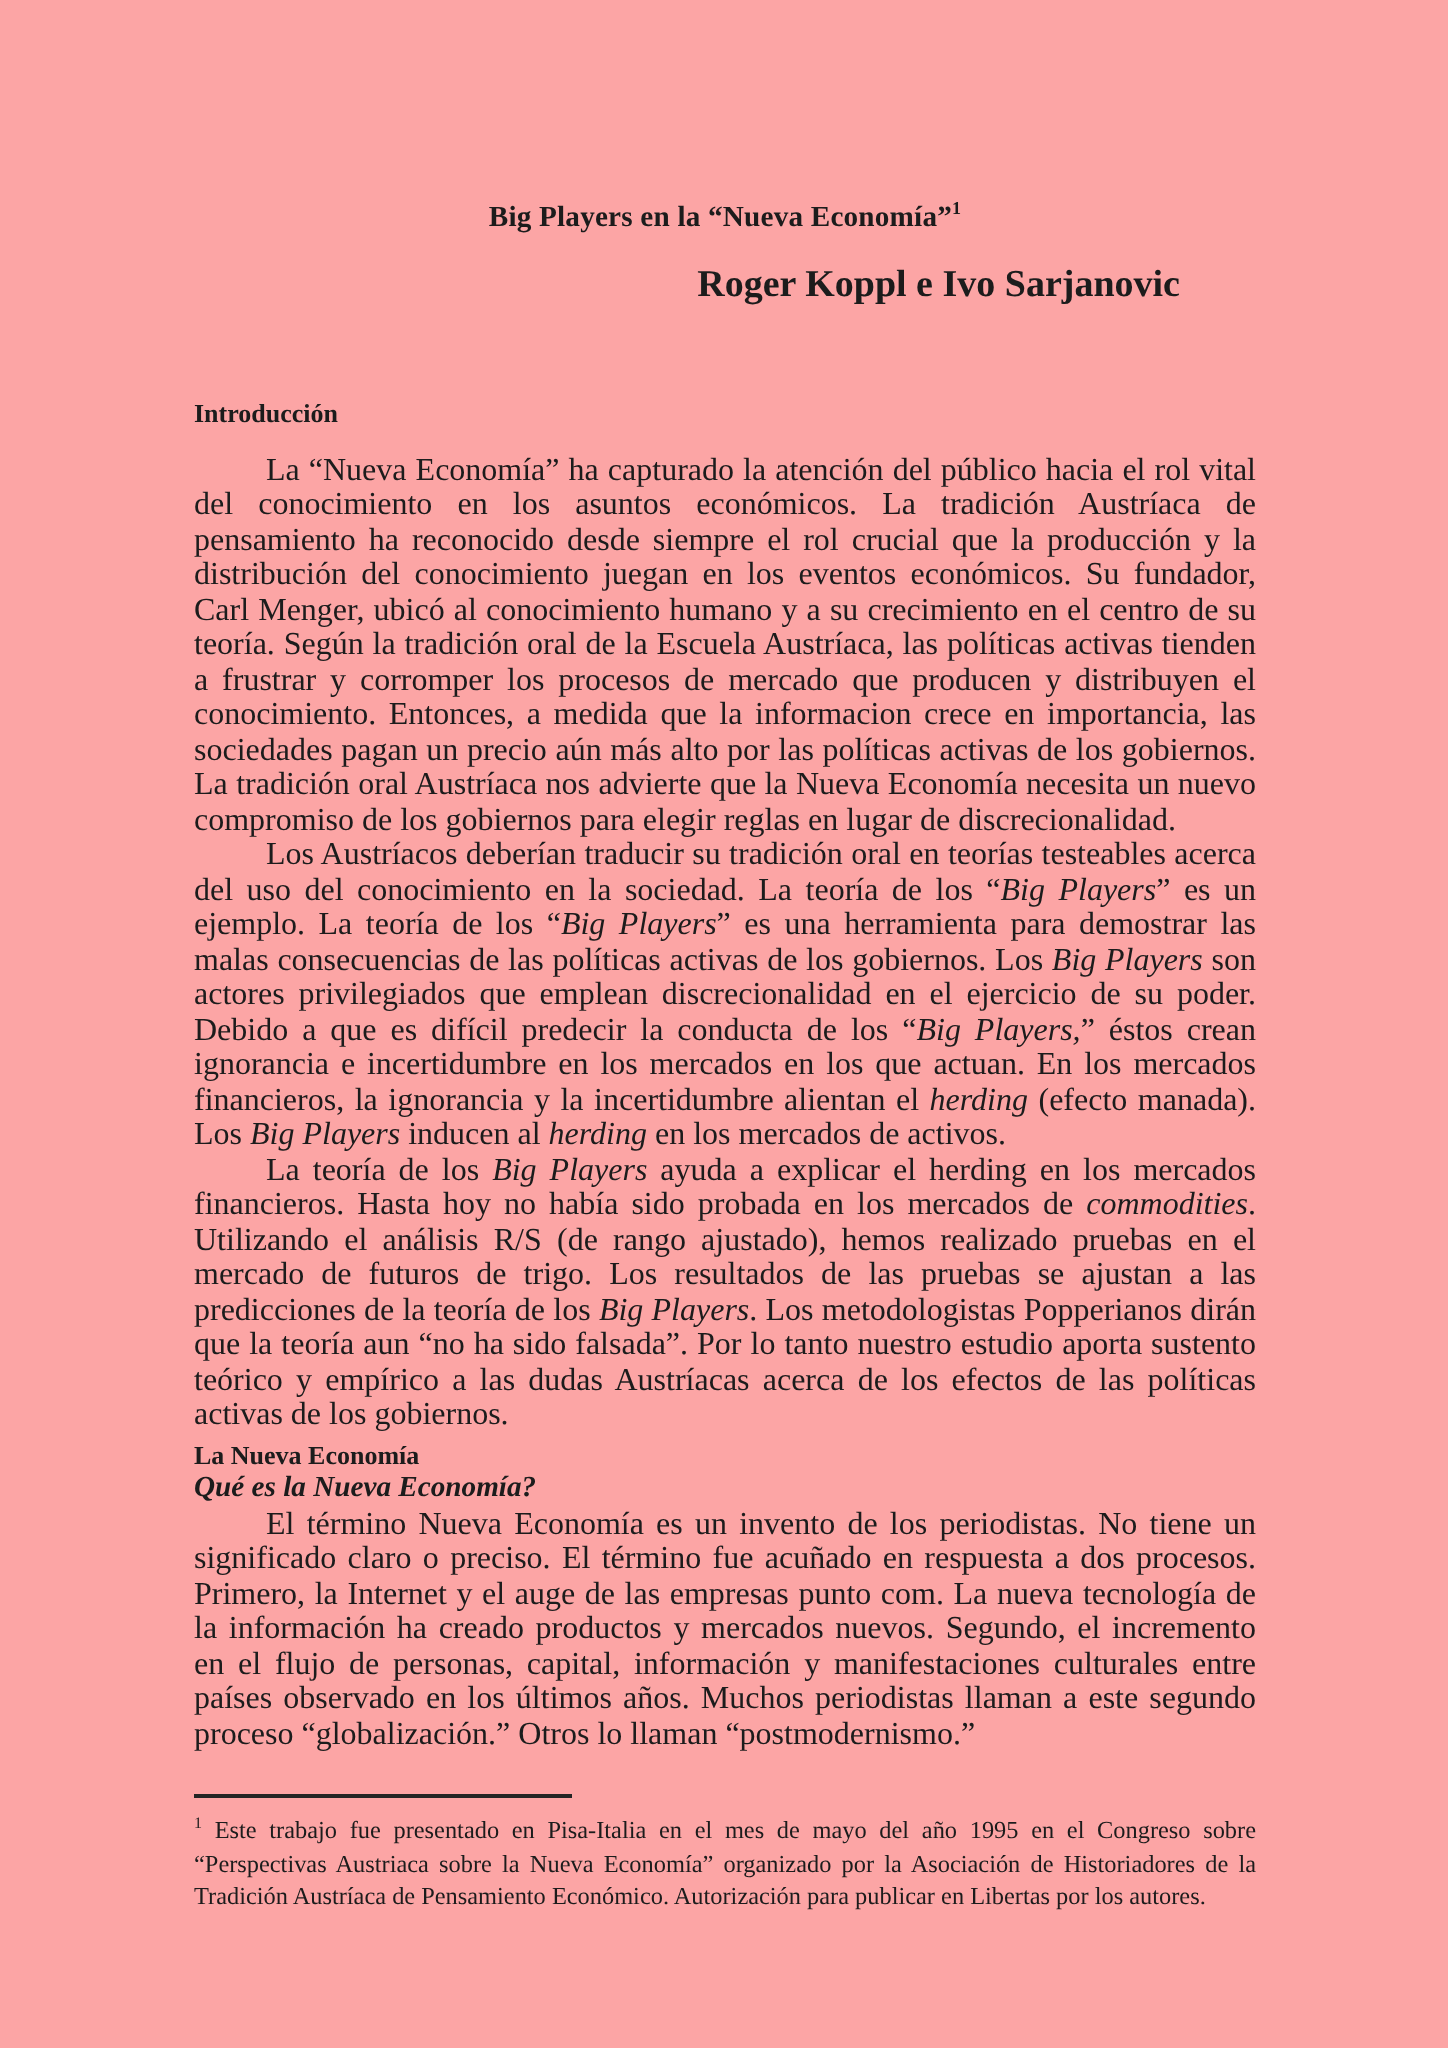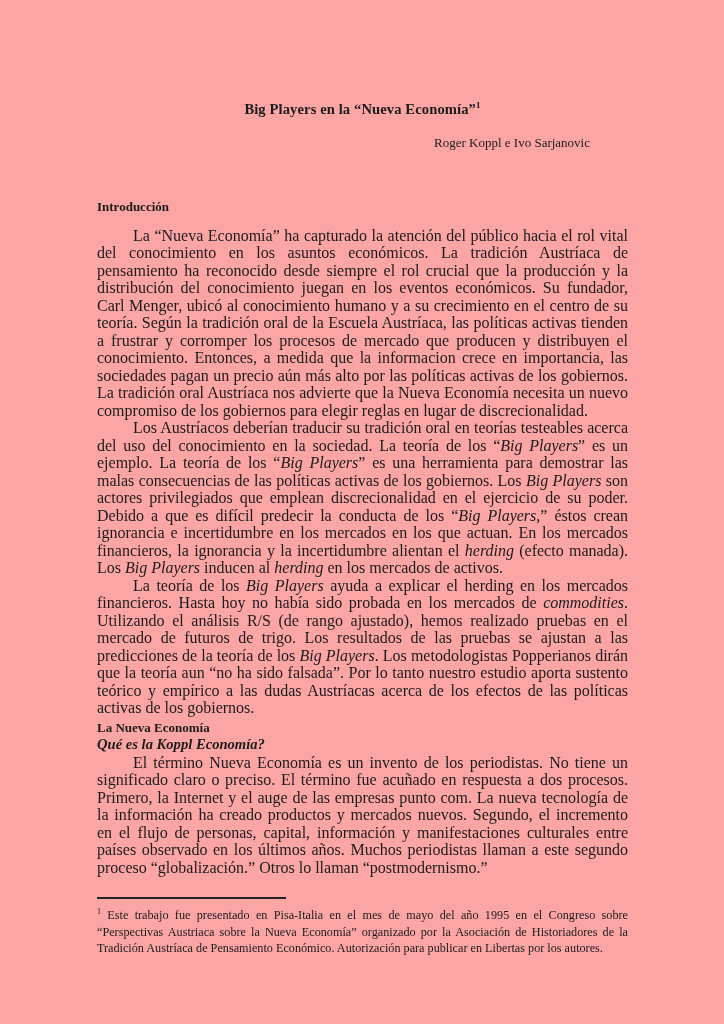--- a/index.html
+++ b/index.html
@@ -30,22 +30,23 @@
     letter-spacing: 0.1px;
   }
   .title-line sup {
     font-size: 9px;
     line-height: 0;
   }
   .author-line {
     margin-top: 16px;
     padding-right: 38px;
     text-align: right;
-    font-size: 13px;
+    font-size: 19px;
     line-height: 17px;
+    font-weight: bold;
   }
   .h1 {
     font-weight: bold;
     font-size: 13px;
     line-height: 17.5px;
     margin: 0;
   }
   .h1.intro { margin-top: 47px; }
   .h1.ne    { margin-top: 2px;  }
   .h2 {
@@ -90,21 +91,21 @@
     <span>Roger Koppl e Ivo Sarjanovic</span>
   </div>
 
   <div class="h1 intro">Introducción</div>
 
   <p class="par first"><span>La “Nueva Economía” ha capturado la atención del público hacia el rol vital del conocimiento en los asuntos económicos. La tradición Austríaca de pensamiento ha reconocido desde siempre el rol crucial que la producción y la distribución del conocimiento juegan en los eventos económicos. Su fundador, Carl Menger, ubicó al conocimiento humano y a su crecimiento en el centro de su teoría. Según la tradición oral de la Escuela Austríaca, las políticas activas tienden a frustrar y corromper los procesos de mercado que producen y distribuyen el conocimiento. Entonces, a medida que la informacion crece en importancia, las sociedades pagan un precio aún más alto por las políticas activas de los gobiernos. La tradición oral Austríaca nos advierte que la Nueva Economía necesita un nuevo compromiso de los gobiernos para elegir reglas en lugar de discrecionalidad.</span></p>
   <p class="par"><span>Los Austríacos deberían traducir su tradición oral en teorías testeables acerca del uso del conocimiento en la sociedad. La teoría de los “</span><span class="it">Big Players</span><span>” es un ejemplo. La teoría de los “</span><span class="it">Big Players</span><span>” es una herramienta para demostrar las malas consecuencias de las políticas activas de los gobiernos. Los </span><span class="it">Big Players</span><span> son actores privilegiados que emplean discrecionalidad en el ejercicio de su poder. Debido a que es difícil predecir la conducta de los “</span><span class="it">Big Players,</span><span>” éstos crean ignorancia e incertidumbre en los mercados en los que actuan. En los mercados financieros, la ignorancia y la incertidumbre alientan el </span><span class="it">herding</span><span> (efecto manada). Los </span><span class="it">Big Players</span><span> inducen al </span><span class="it">herding</span><span> en los mercados de activos.</span></p>
   <p class="par"><span>La teoría de los </span><span class="it">Big Players</span><span> ayuda a explicar el herding en los mercados financieros. Hasta hoy no había sido probada en los mercados de </span><span class="it">commodities</span><span>. Utilizando el análisis R/S (de rango ajustado), hemos realizado pruebas en el mercado de futuros de trigo.  Los resultados de las pruebas se ajustan a las predicciones de la teoría de los </span><span class="it">Big Players</span><span>. Los metodologistas Popperianos dirán que la teoría aun “no ha sido falsada”. Por lo tanto nuestro estudio aporta sustento teórico y empírico a las dudas Austríacas acerca de los efectos de las políticas activas de los gobiernos.</span></p>
 
   <div class="h1 ne">La Nueva Economía</div>
-  <div class="h2">Qué es la Koppl Economía?</div>
+  <div class="h2">Qué es la Nueva Economía?</div>
 
   <p class="par"><span>El término Nueva Economía es un invento de los periodistas. No tiene un significado claro o preciso. El término fue acuñado en respuesta a dos procesos. Primero, la Internet y el auge de las empresas punto com. La nueva tecnología de la información ha creado productos y mercados nuevos. Segundo, el incremento en el flujo de personas, capital, información y manifestaciones culturales entre países observado en los últimos años. Muchos periodistas llaman a este segundo proceso “globalización.” Otros lo llaman “postmodernismo.”</span></p>
 
   <div class="footnote-area">
     <div class="fn-rule"></div>
     <p class="fn-text"><sup>1</sup> <span>Este trabajo fue presentado en Pisa-Italia en el mes de mayo del año 1995 en el Congreso sobre “Perspectivas Austriaca sobre la Nueva Economía” organizado por la Asociación de Historiadores de la Tradición Austríaca de Pensamiento Económico. Autorización para publicar en Libertas por los autores.</span></p>
   </div>
 
 </div>
 

